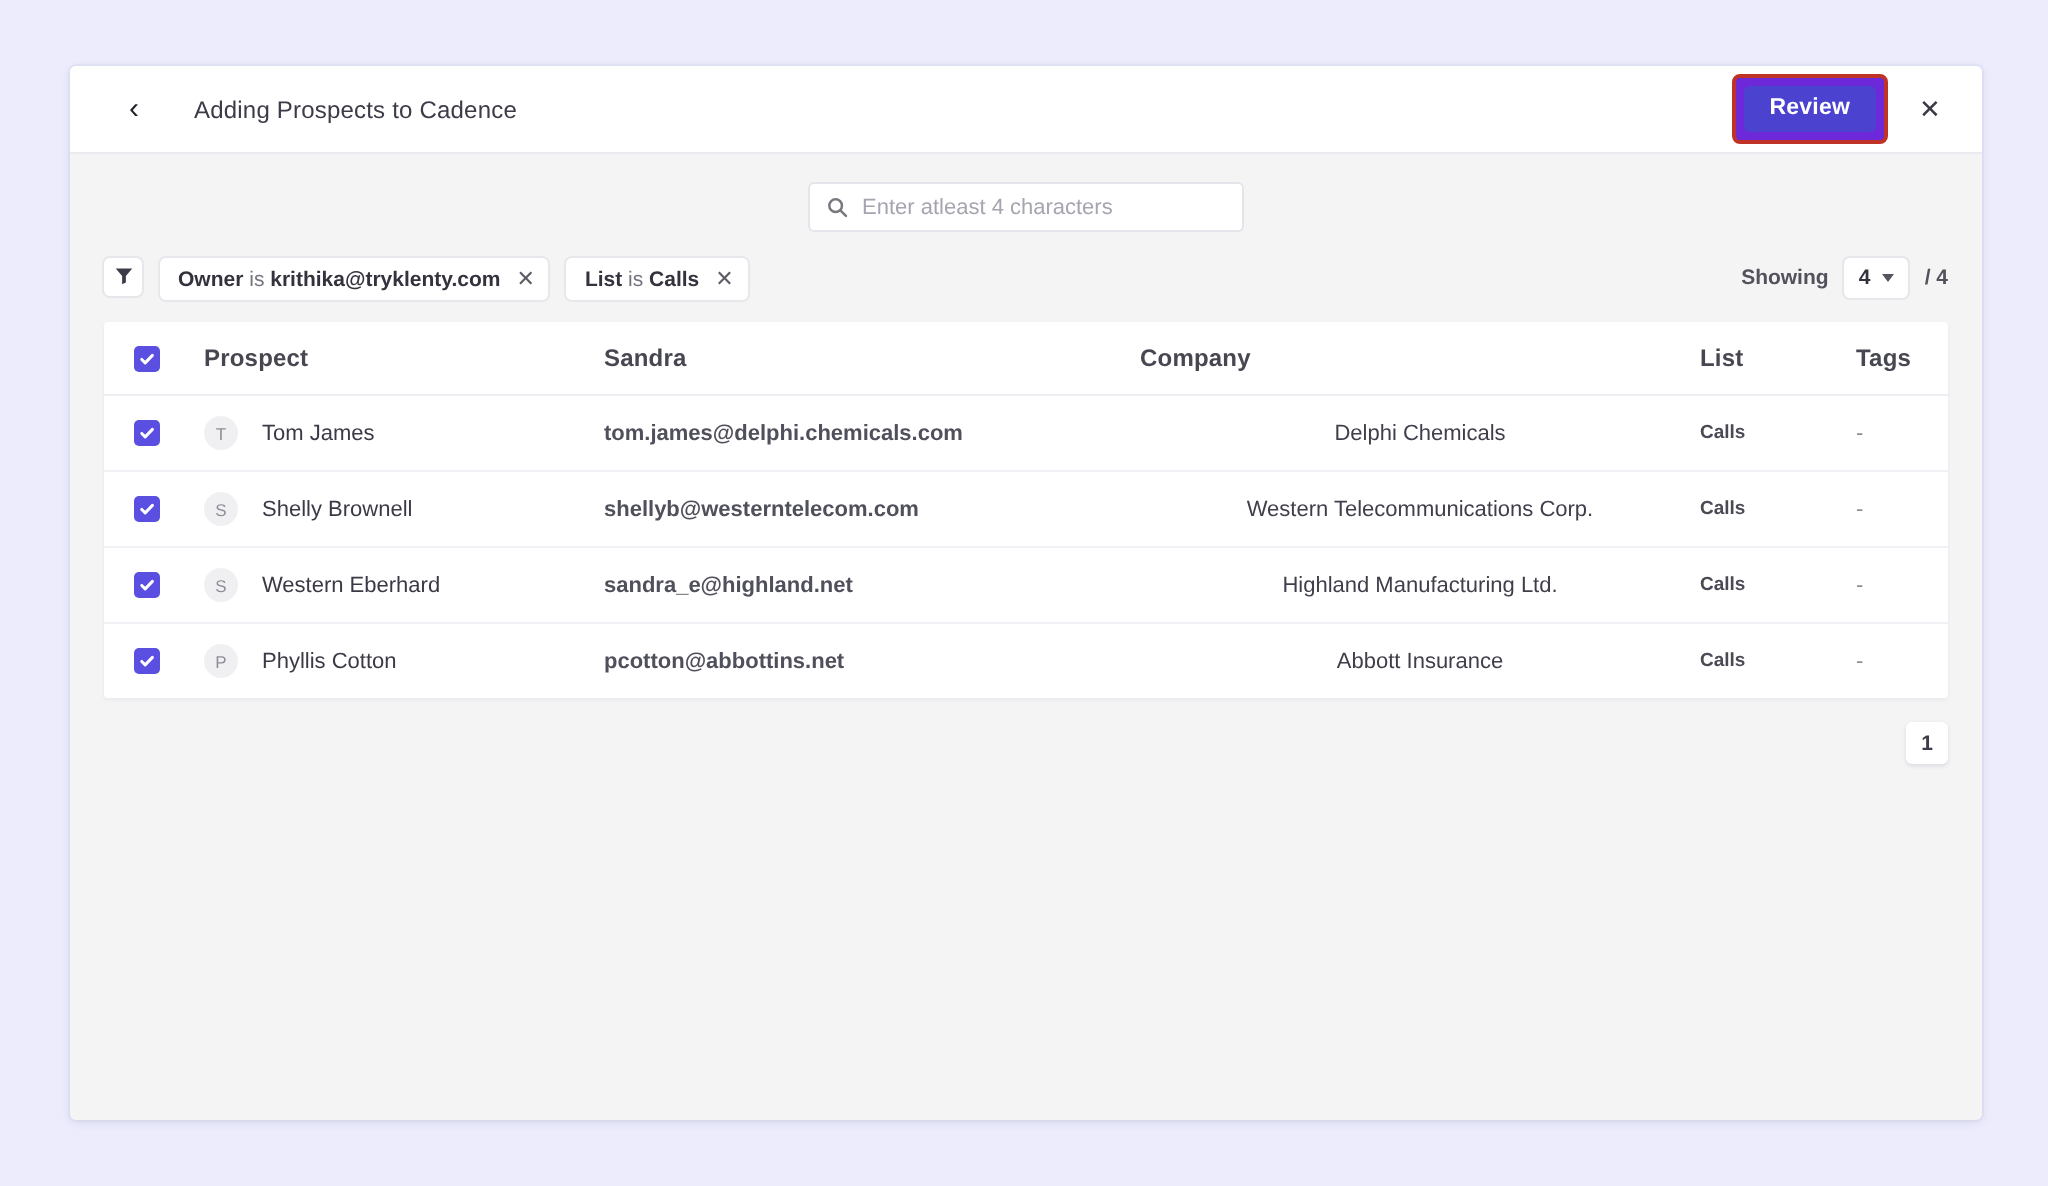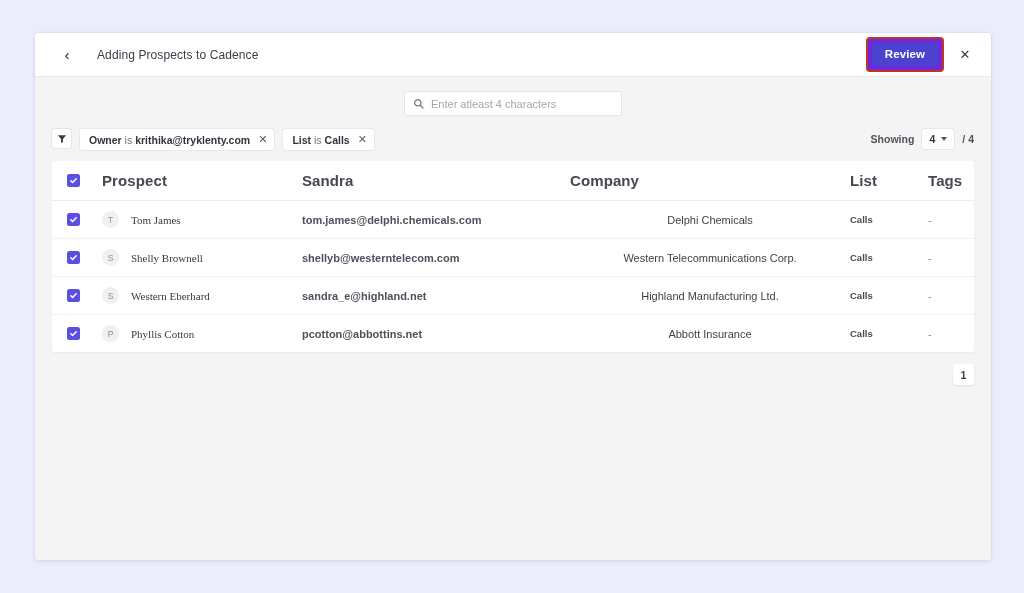--- a/index.html
+++ b/index.html
@@ -158,21 +158,21 @@
   .table-panel {
     margin-top: 10px;
     background: #ffffff;
     border-radius: 2px;
     box-shadow: 0 1px 2px rgba(40,40,90,.05);
     overflow: hidden;
   }
   table { width: 100%; border-collapse: collapse; table-layout: fixed; }
   thead th {
     text-align: left;
-    font-size: 15px;
+    font-size: 12px;
     font-weight: bold;
     color: #474751;
     padding: 11px 0 11px 0;
     border-bottom: 1px solid #eeeef2;
     letter-spacing: .1px;
   }
   tbody td {
     font-size: 11px;
     color: #3f3f4b;
     padding: 10px 0;
@@ -199,21 +199,21 @@
 
   .prospect-cell { display: flex; align-items: center; gap: 12px; }
   .avatar {
     width: 17px; height: 17px; border-radius: 50%;
     background: #f0f0f3;
     color: #8d8d98;
     font-size: 8.5px;
     display: flex; align-items: center; justify-content: center;
     flex: 0 0 auto;
   }
-  .prospect-name { color: #3a3a46; font-family: Liberation Serif, serif; }
+  .prospect-name { color: #3a3a46; }
   .email-cell { color: #50505c; font-weight: bold; }
   .company-cell { color: #3f3f4b; text-align: center; }
   .list-cell { font-size: 9.5px; font-weight: bold; color: #4a4a55; }
   .tags-cell { color: #8b8b95; font-size: 11px; }
 
   
   .pagination { display: flex; justify-content: flex-end; margin-top: 12px; padding-right: 0; }
   .page-btn {
     width: 21px; height: 21px;
     background: #ffffff;

